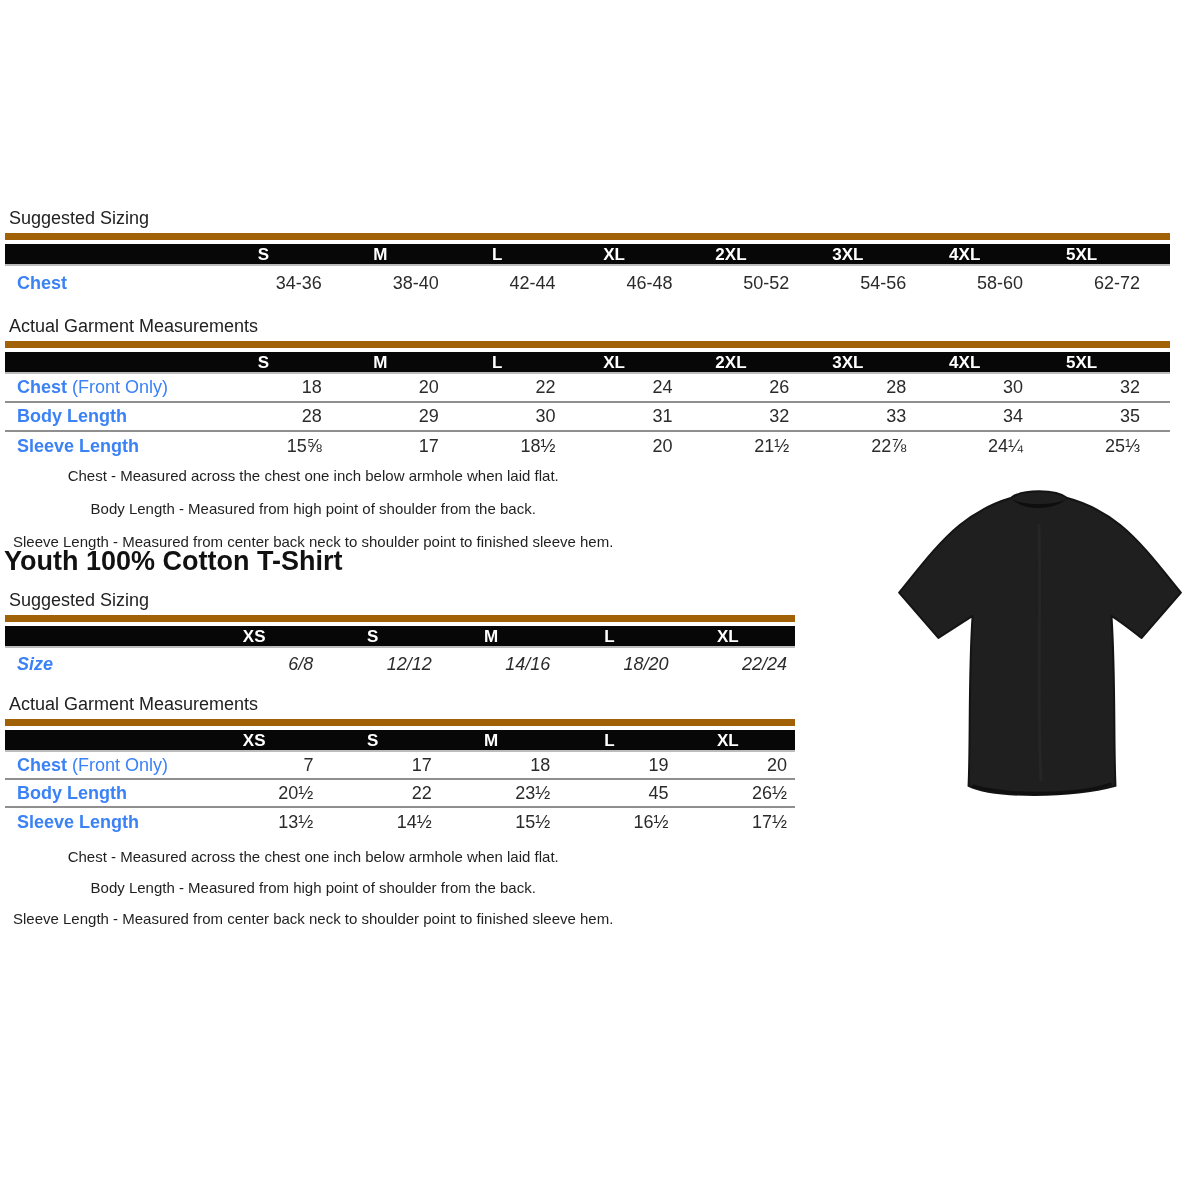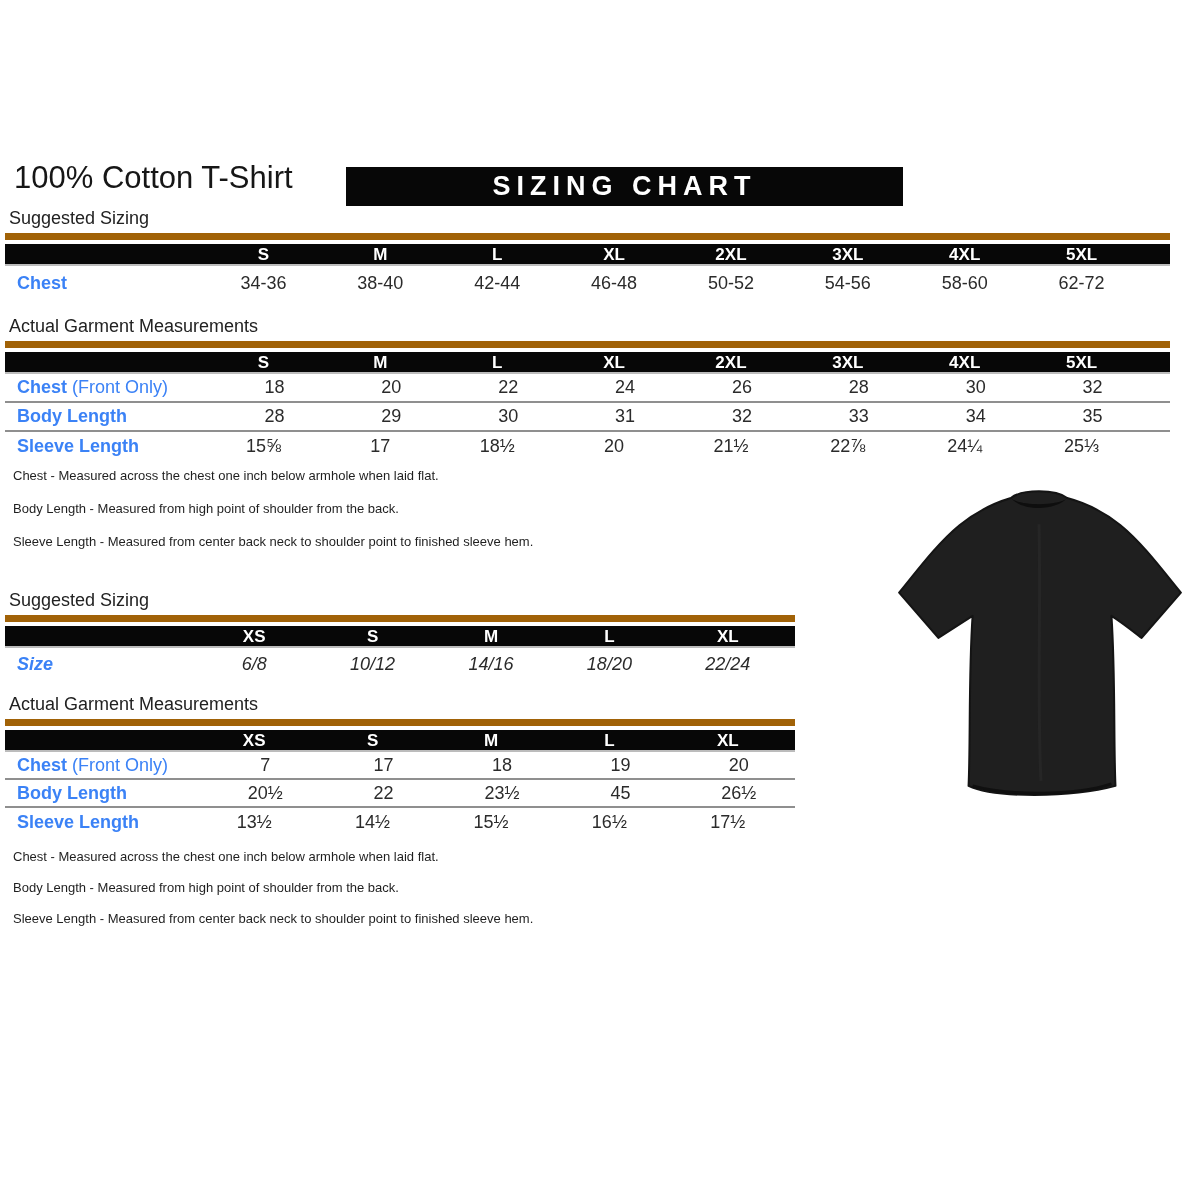--- a/index.html
+++ b/index.html
@@ -26,39 +26,35 @@
   .hc { color: #fff; font-weight: 700; font-size: 17px; text-align: center; line-height: 22px; }
 
   .vrow { height: 34px; font-size: 18px; }
   .mrow { height: 29px; font-size: 18px; }
   .yrow { height: 33px; font-size: 18px; font-style: italic; }
   .ymrow { height: 28px; font-size: 18px; }
   .sep { border-bottom: 2px solid #8f8f8f; gap: 22px; }
 
   .rl { padding-left: 12px; font-weight: 700; color: #3b82f6; white-space: nowrap; }
   .rl .suffix { font-weight: 400; margin-left: 5px; }
-  .vc { text-align: center; color: #2b2b2b; }
-
-  .notes { left: 13px; font-size: 13px; color: #1f1f1f; }
+  .vc { text-align: right; color: #2b2b2b; }
+
+  .notes { left: 13px; font-size: 15px; color: #1f1f1f; text-align: center; }
   .notes .note-line { line-height: 33px; }
   .notes-b .note-line { line-height: 31px; }
 
   .youth-title { left: 4px; top: 546px; font-size: 27px; font-weight: 700; color: #111; }
 
   .tshirt { left: 886px; top: 484px; }
 </style>
 </head>
 <body>
 
 <div class="canvas">
 
-  <div class="abs page-title">100% Cotton T-Shirt</div>
-  <div class="abs banner">
-    <span>SIZING CHART</span>
-  </div>
 
   <div class="abs section w-a" style="top:208px;">
     <div class="sec-label">Suggested Sizing</div>
     <div class="tr grid-a thead">
       <div class="hc"></div>
       <div class="hc">S</div>
       <div class="hc">M</div>
       <div class="hc">L</div>
       <div class="hc">XL</div>
       <div class="hc">2XL</div>
@@ -126,35 +122,36 @@
       <div class="vc">25⅓</div>
     </div>
   </div>
 
   <div class="abs notes" style="top:459px;">
     <div class="note-line">Chest - Measured across the chest one inch below armhole when laid flat.</div>
     <div class="note-line">Body Length - Measured from high point of shoulder from the back.</div>
     <div class="note-line">Sleeve Length - Measured from center back neck to shoulder point to finished sleeve hem.</div>
   </div>
 
+  <div class="abs youth-title">Youth 100% Cotton T-Shirt</div>
 
   <div class="abs section w-y" style="top:590px;">
     <div class="sec-label">Suggested Sizing</div>
     <div class="tr grid-y thead">
       <div class="hc"></div>
       <div class="hc">XS</div>
       <div class="hc">S</div>
       <div class="hc">M</div>
       <div class="hc">L</div>
       <div class="hc">XL</div>
     </div>
     <div class="tr grid-y yrow">
       <div class="rl">Size</div>
       <div class="vc">6/8</div>
-      <div class="vc">10/12</div>
+      <div class="vc">12/12</div>
       <div class="vc">14/16</div>
       <div class="vc">18/20</div>
       <div class="vc">22/24</div>
     </div>
   </div>
 
   <div class="abs section w-y" style="top:694px;">
     <div class="sec-label">Actual Garment Measurements</div>
     <div class="tr grid-y thead">
       <div class="hc"></div>

